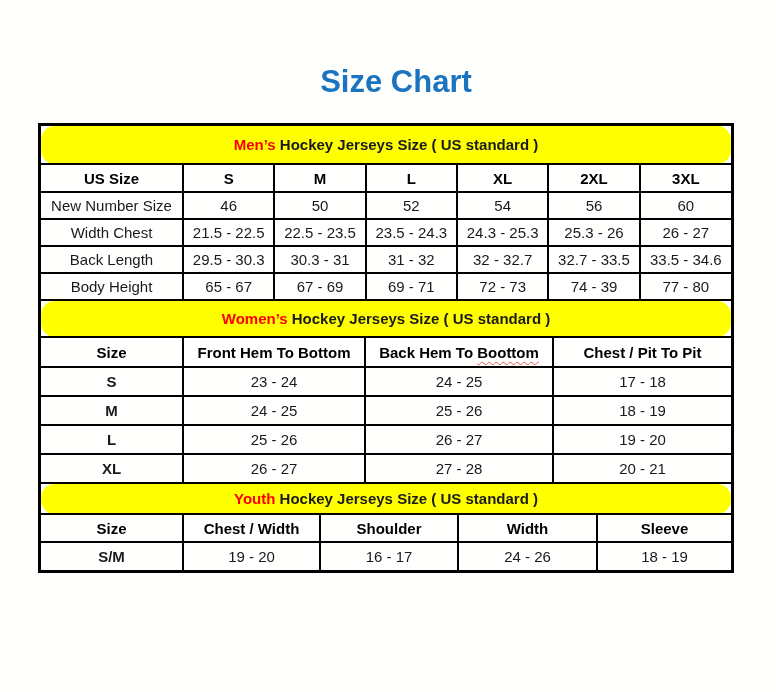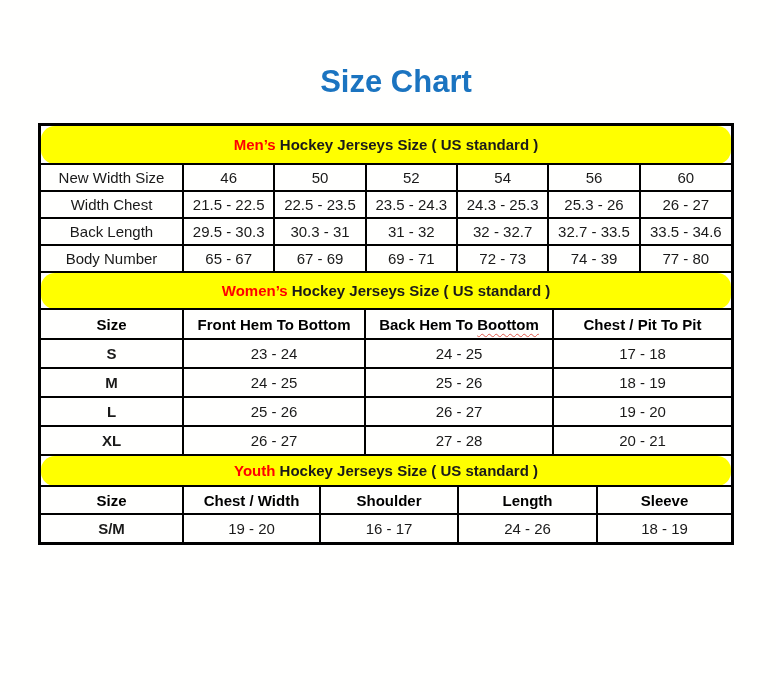--- a/index.html
+++ b/index.html
@@ -75,21 +75,30 @@
           <col>
           <col>
           <col>
           <col>
       </colgroup>
       <tbody>
           <tr>
             <td class="banner-cell" colspan="7"><span class="hl">Men’s</span><span> Hockey Jerseys Size ( US standard )</span></td>
           </tr>
           <tr>
-            <td class="row-label">New Width Size</td>
+            <th>US Size</th>
+            <th>S</th>
+            <th>M</th>
+            <th>L</th>
+            <th>XL</th>
+            <th>2XL</th>
+            <th>3XL</th>
+          </tr>
+          <tr>
+            <td class="row-label">New Number Size</td>
             <td>46</td>
             <td>50</td>
             <td>52</td>
             <td>54</td>
             <td>56</td>
             <td>60</td>
           </tr>
           <tr>
             <td class="row-label">Width Chest</td>
             <td>21.5 - 22.5</td>
@@ -102,21 +111,21 @@
           <tr>
             <td class="row-label">Back Length</td>
             <td>29.5 - 30.3</td>
             <td>30.3 - 31</td>
             <td>31 - 32</td>
             <td>32 - 32.7</td>
             <td>32.7 - 33.5</td>
             <td>33.5 - 34.6</td>
           </tr>
           <tr>
-            <td class="row-label">Body Number</td>
+            <td class="row-label">Body Height</td>
             <td>65 - 67</td>
             <td>67 - 69</td>
             <td>69 - 71</td>
             <td>72 - 73</td>
             <td>74 - 39</td>
             <td>77 - 80</td>
           </tr>
         </tbody>
     </table>
 
@@ -173,21 +182,21 @@
           <col>
       </colgroup>
       <tbody>
           <tr>
             <td class="banner-cell" colspan="5"><span class="hl">Youth</span><span> Hockey Jerseys Size ( US standard )</span></td>
           </tr>
           <tr>
             <th>Size</th>
             <th>Chest / Width</th>
             <th>Shoulder</th>
-            <th>Length</th>
+            <th>Width</th>
             <th>Sleeve</th>
           </tr>
           <tr>
             <td class="row-label">S/M</td>
             <td>19 - 20</td>
             <td>16 - 17</td>
             <td>24 - 26</td>
             <td>18 - 19</td>
           </tr>
         </tbody>

